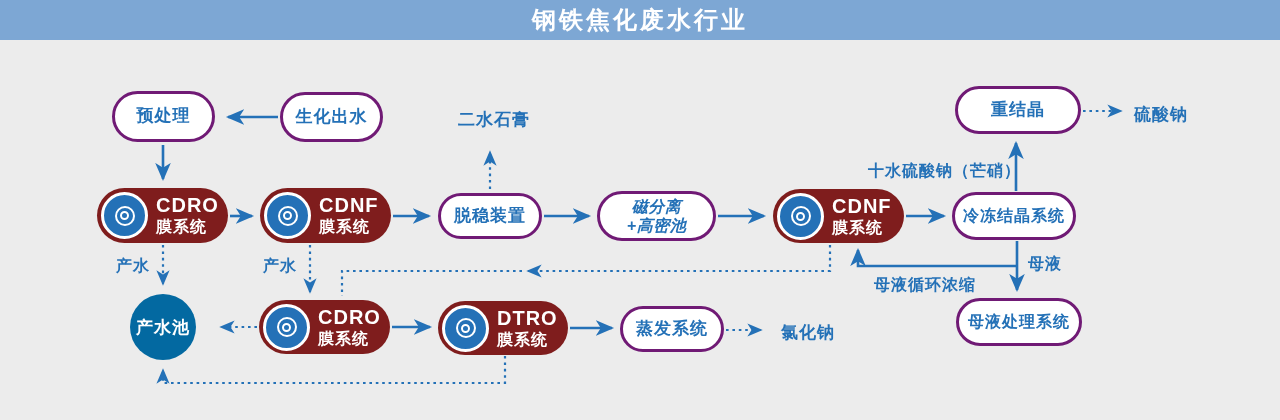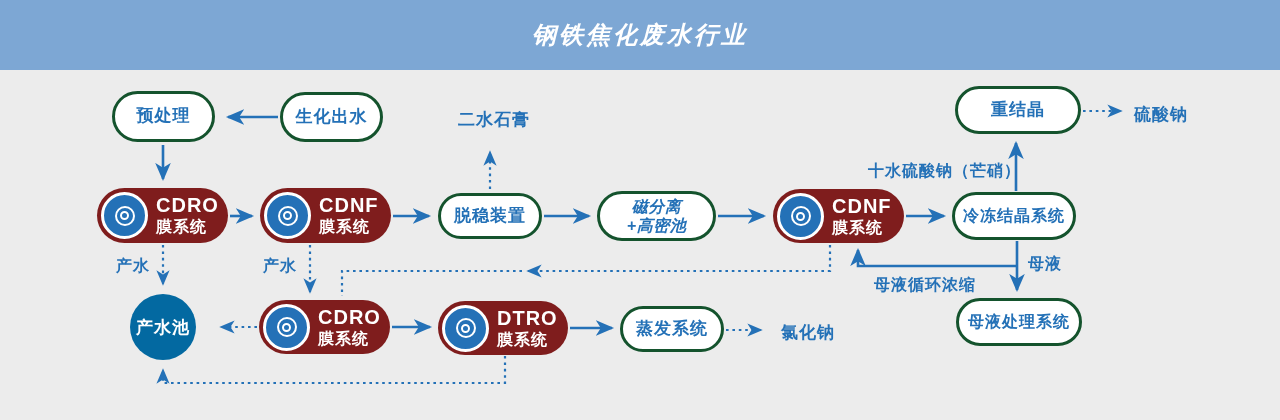--- a/index.html
+++ b/index.html
@@ -1,26 +1,26 @@
 <!DOCTYPE html>
 <html><head>
 <meta charset="utf-8">
 <style>
   * { margin:0; padding:0; box-sizing:border-box; }
   html,body { width:1280px; height:420px; }
   body { font-family:"Liberation Sans","DejaVu Sans",sans-serif; background:#ececec; position:relative; overflow:hidden; }
   .stage { position:absolute; left:0; top:0; width:1280px; height:420px; }
 
-  .header { position:absolute; left:0; top:0; width:1280px; height:70px;
-            background:#7da7d4; display:flex; align-items:center; justify-content:center;font-style:italic; }
+  .header { position:absolute; left:0; top:0; width:1280px; height:40px;
+            background:#7da7d4; display:flex; align-items:center; justify-content:center; }
   .header h1 { color:#ffffff; font-size:24px; font-weight:bold; letter-spacing:3px; }
 
   svg.wires { position:absolute; left:0; top:0; z-index:1; }
 
-  .node { position:absolute; z-index:2; background:#ffffff; border:3px solid #14532d;
+  .node { position:absolute; z-index:2; background:#ffffff; border:3px solid #701a75;
           border-radius:28px; color:#2471b7; font-weight:bold; font-size:17px;
           display:flex; align-items:center; justify-content:center; text-align:center;
           line-height:1.2; letter-spacing:1px; }
   .node.two-line { font-size:16px; letter-spacing:0.5px; }
   .node .l { display:block; }
 
   .pill { position:absolute; z-index:2; background:#7f1d1d; border-radius:28px;
           display:flex; align-items:center; padding-left:4px; color:#ffffff; }
   .disc { width:47px; height:47px; border:3px solid #ffffff; border-radius:50%;
           background:#2471b7; display:flex; align-items:center; justify-content:center;

